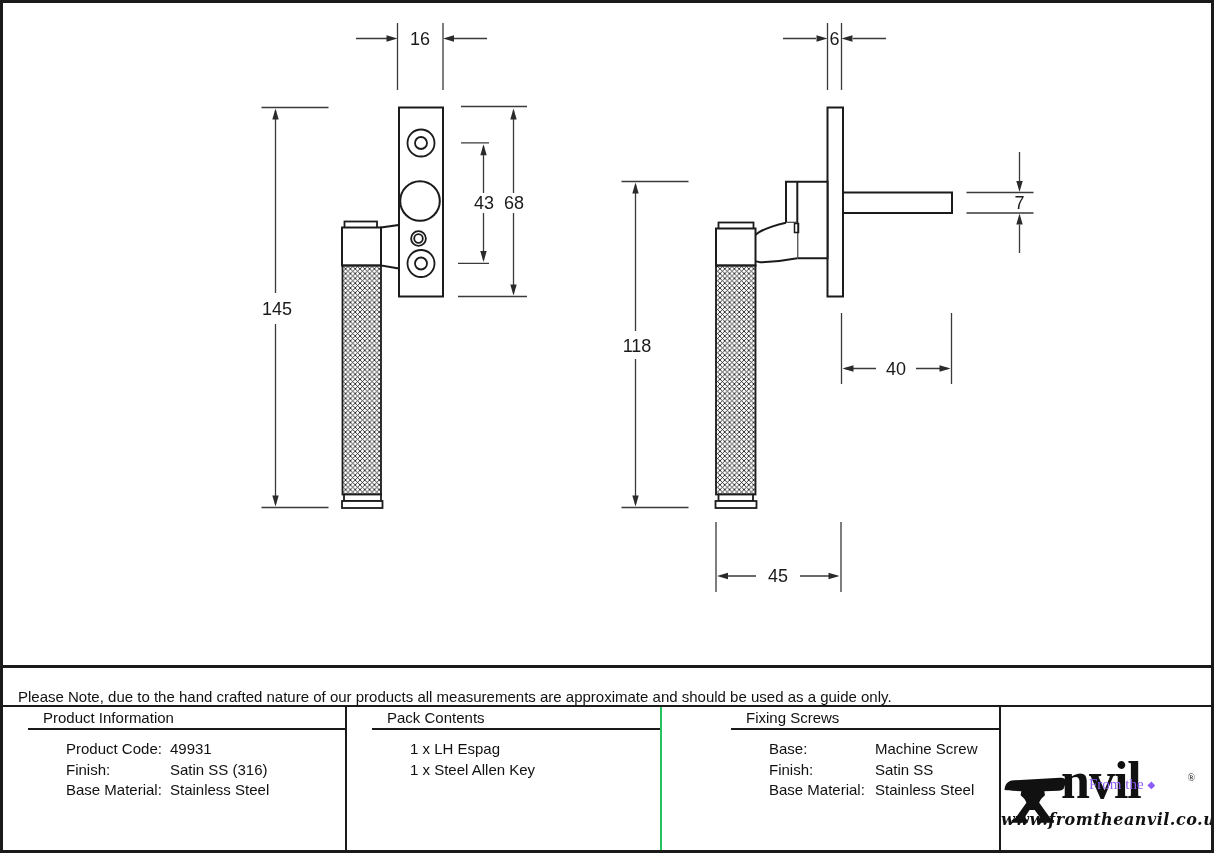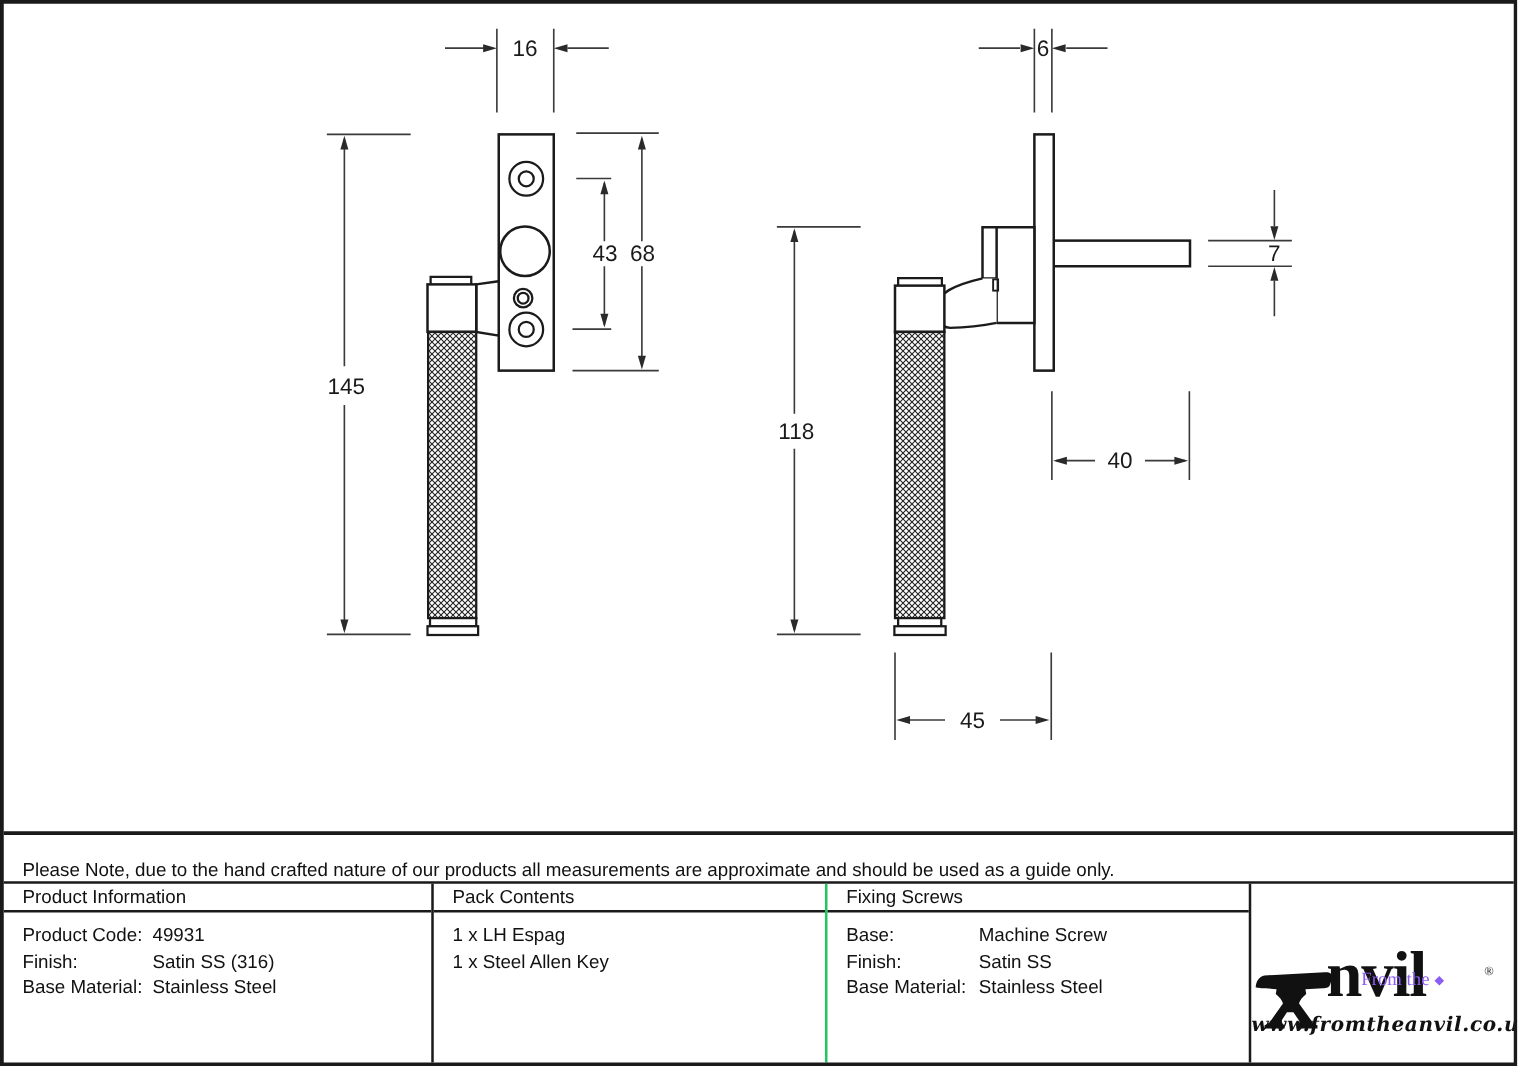--- a/index.html
+++ b/index.html
@@ -30,33 +30,35 @@
     border-bottom:2px solid #1a1a1a;
     height:37px;
     display:flex;align-items:flex-end;
     padding-left:15px;
     font-size:15px;
   }
   .cols{flex:1;display:flex;}
   .col{display:flex;flex-direction:column;box-sizing:border-box;}
   .col1{width:344px;border-right:2px solid #1a1a1a;}
   .col2{width:315px;border-right:2px solid #22c55e;}
-  .col3{width:339px;border-right:2px solid #1a1a1a;}
+  .col3{width:339px;border-right:2px solid #1a1a1a;padding-left:44px;}
   .col4{flex:1;display:flex;align-items:flex-start;justify-content:center;border-radius:31px;}
   .col-header{
     height:21px;
     border-bottom:2px solid #1a1a1a;
     display:flex;align-items:center;
     padding-left:15px;
     font-size:15px;
+    margin-left:25px;
   }
   .col-body{
     padding:9px 0 0 15px;
     font-size:15px;
     line-height:20.5px;
+    margin-left:48px;
   }
   .kv{display:flex;}
   .kv .k{width:104px;flex:none;}
   .col3 .kv .k{width:106px;}
   
   .logo{
     position:relative;width:196px;height:72px;margin-top:38px;
   }
   .anvil-glyph{position:absolute;left:0;top:12px;width:70px;height:50px;}
   .fromthe{

